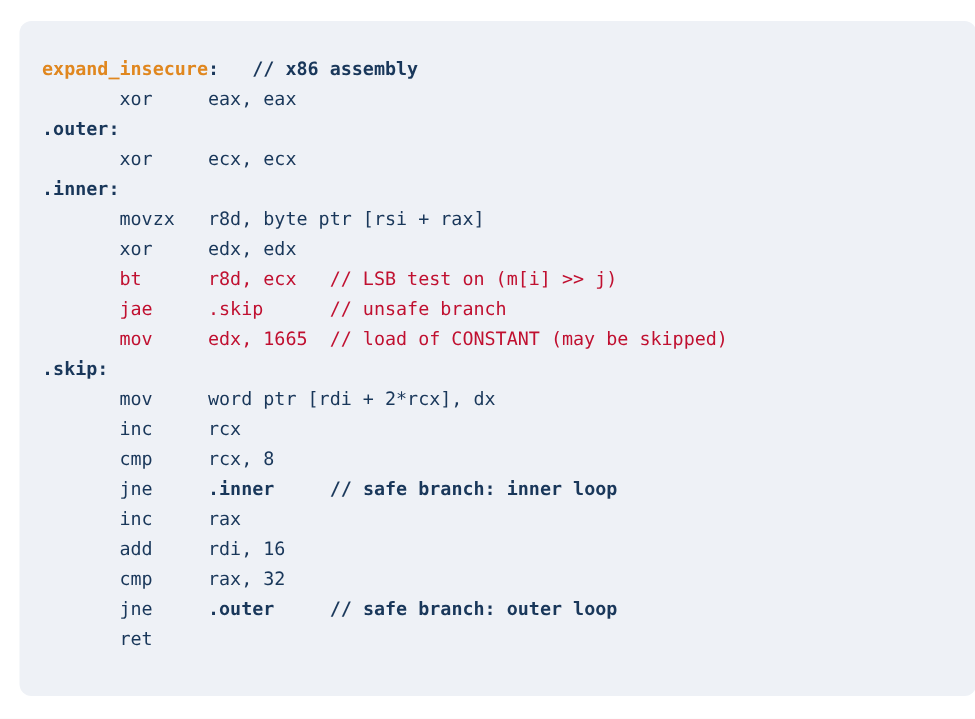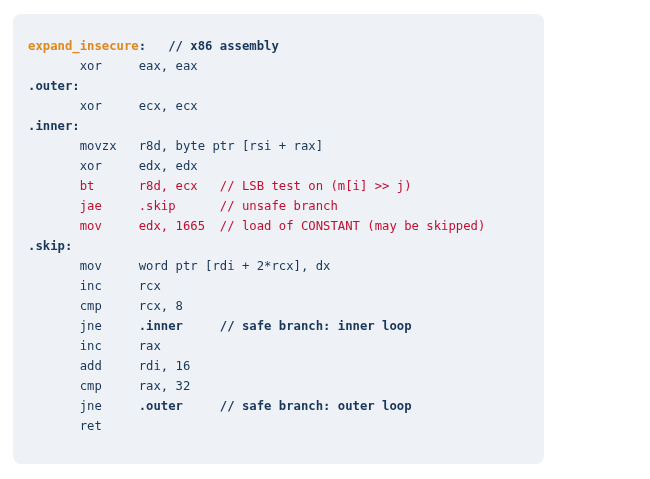--- a/index.html
+++ b/index.html
@@ -14,21 +14,21 @@
   .page {
     position: relative;
     width: 650px;
     height: 479px;
     background: #ffffff;
   }
   .code-card {
     position: absolute;
     left: 13px;
     top: 14px;
-    width: 531px;
+    width: 638px;
     height: 450px;
     box-sizing: border-box;
     background: var(--code-bg, #eef1f6);
     border-radius: 8px;
     padding: 22px 10px 0 15px;
     overflow: hidden;
   }
   .code {
     margin: 0;
     font-family: "DejaVu Sans Mono", "Liberation Mono", monospace;

